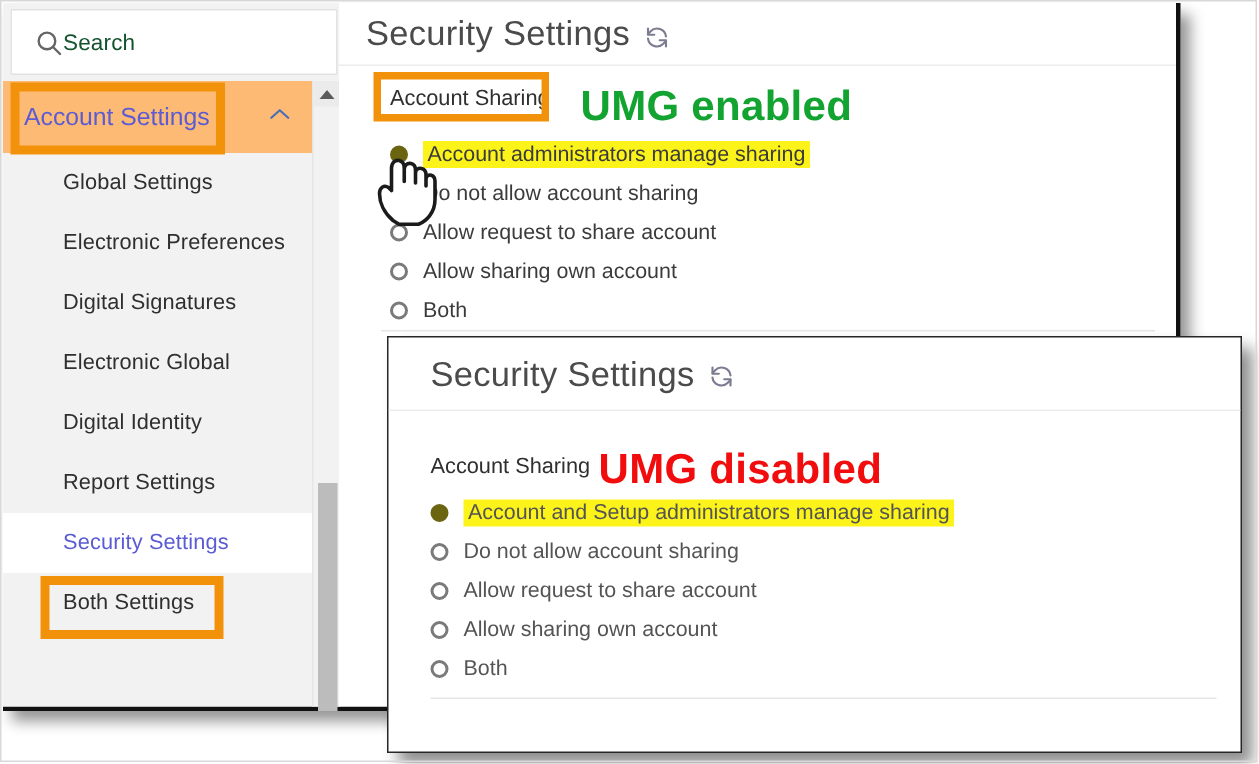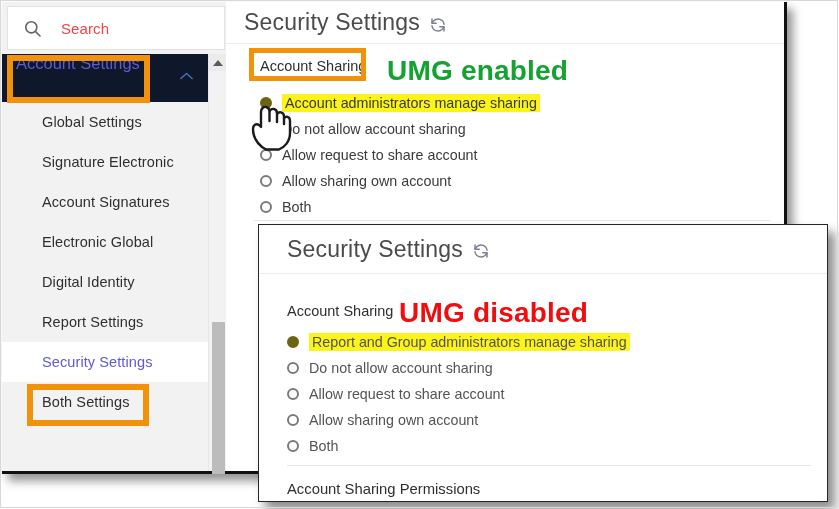--- a/index.html
+++ b/index.html
@@ -30,28 +30,28 @@
     position:absolute;left:0;top:0;width:224px;height:100%;
     background:#f2f2f2;box-sizing:border-box;
   }
   .search-box{
     position:absolute;left:5px;top:4px;width:218px;height:44px;
     background:#ffffff;border:1px solid #e2e2e2;box-sizing:border-box;
     display:flex;align-items:center;
   }
   .search-ico{margin-left:15px;width:19px;height:19px;flex:0 0 auto;color:#656565;}
   .search-ph{
-    margin-left:19px;font-size:15px;color:#ef4444;font-family:"Liberation Sans",sans-serif;
+    margin-left:0;font-size:15px;color:#14532d;font-family:"Liberation Sans",sans-serif;
     letter-spacing:.1px;
   }
 
   .nav-list{position:absolute;left:0;top:52px;width:206px;}
   .nav-group-head{
-    position:relative;height:48px;background:#0f172a;
-    display:flex;box-sizing:border-box;
+    position:relative;height:48px;background:#fdba74;
+    display:flex;align-items:center;box-sizing:border-box;
   }
   .nav-group-label{
     font-size:16.5px;color:#5b5bd4;margin-left:14px;letter-spacing:0;
   }
   .chev{
     position:absolute;right:14px;top:17px;width:15px;height:10px;color:#4a6fb5;
   }
   .nav-item{
     height:40px;display:flex;align-items:center;box-sizing:border-box;
     font-size:14.5px;color:#2f2f2f;padding-left:40px;letter-spacing:.1px;
@@ -176,24 +176,24 @@
           <span class="nav-group-label">Account Settings</span>
           <svg class="chev" viewBox="0 0 24 16" fill="none" stroke="currentColor" stroke-width="2.4">
             <polyline points="3,12 12,4 21,12" stroke-linecap="round" stroke-linejoin="round"></polyline>
           </svg>
         </div>
 
         <div class="nav-item">
           <span>Global Settings</span>
         </div>
         <div class="nav-item">
-          <span>Signature Electronic</span>
-        </div>
-        <div class="nav-item">
-          <span>Account Signatures</span>
+          <span>Electronic Preferences</span>
+        </div>
+        <div class="nav-item">
+          <span>Digital Signatures</span>
         </div>
         <div class="nav-item">
           <span>Electronic Global</span>
         </div>
         <div class="nav-item">
           <span>Digital Identity</span>
         </div>
         <div class="nav-item">
           <span>Report Settings</span>
         </div>
@@ -279,38 +279,37 @@
         <polyline points="20,20 20,14.4 14.4,14.4" stroke-linecap="round" stroke-linejoin="round"></polyline>
       </svg>
     </div>
 
     <div class="sect-label fw-sharing-label">Account Sharing</div>
     <div class="umg-tag umg-red fw-umg">UMG disabled</div>
 
     <div class="fw-opts">
       <div class="opt-row hl">
         <span class="radio on"></span>
-        <span class="opt-label">Report and Group administrators manage sharing</span>
+        <span class="opt-label">Account and Setup administrators manage sharing</span>
       </div>
       <div class="opt-row">
         <span class="radio"></span>
         <span class="opt-label">Do not allow account sharing</span>
       </div>
       <div class="opt-row">
         <span class="radio"></span>
         <span class="opt-label">Allow request to share account</span>
       </div>
       <div class="opt-row">
         <span class="radio"></span>
         <span class="opt-label">Allow sharing own account</span>
       </div>
       <div class="opt-row">
         <span class="radio"></span>
         <span class="opt-label">Both</span>
       </div>
     </div>
 
     <div class="fw-divider"></div>
-    <div class="fw-sub">Account Sharing Permissions</div>
   </div>
 
   <div class="outer-frame"></div>
 </div>
 
 </body></html>

